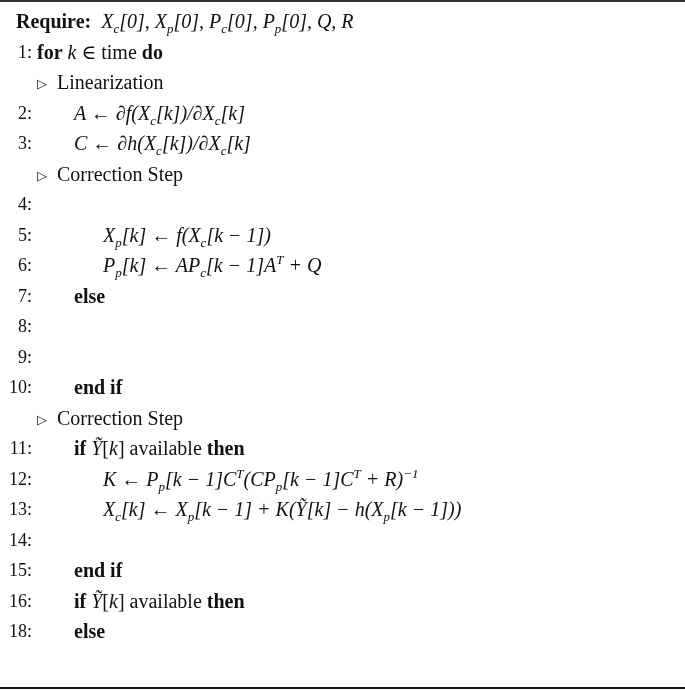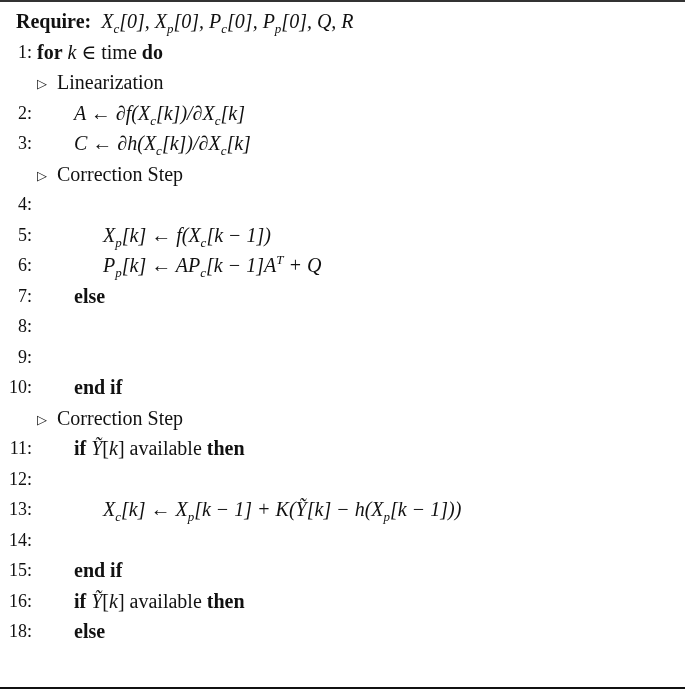--- a/index.html
+++ b/index.html
@@ -94,20 +94,21 @@
     <span class="body cm"><span class="tri">▷</span><span>Correction Step</span></span>
   </div>
 
   <div class="line">
     <span class="ln">11:</span>
     <span class="body i1"><b>if</b> <span class="m">Ỹ</span>[<span class="m">k</span>] <span>available</span> <b>then</b></span>
   </div>
 
   <div class="line">
     <span class="ln">12:</span>
+    <span class="body i2 m">K ← P<sub>p</sub>[k − 1]C<sup>T</sup>(CP<sub>p</sub>[k − 1]C<sup>T</sup> + R)<sup>−1</sup></span>
   </div>
 
   <div class="line">
     <span class="ln">13:</span>
     <span class="body i2 m">X<sub>c</sub>[k] ← X<sub>p</sub>[k − 1] + K(Ỹ[k] − h(X<sub>p</sub>[k − 1]))</span>
   </div>
 
   <div class="line">
     <span class="ln">14:</span>
   </div>

